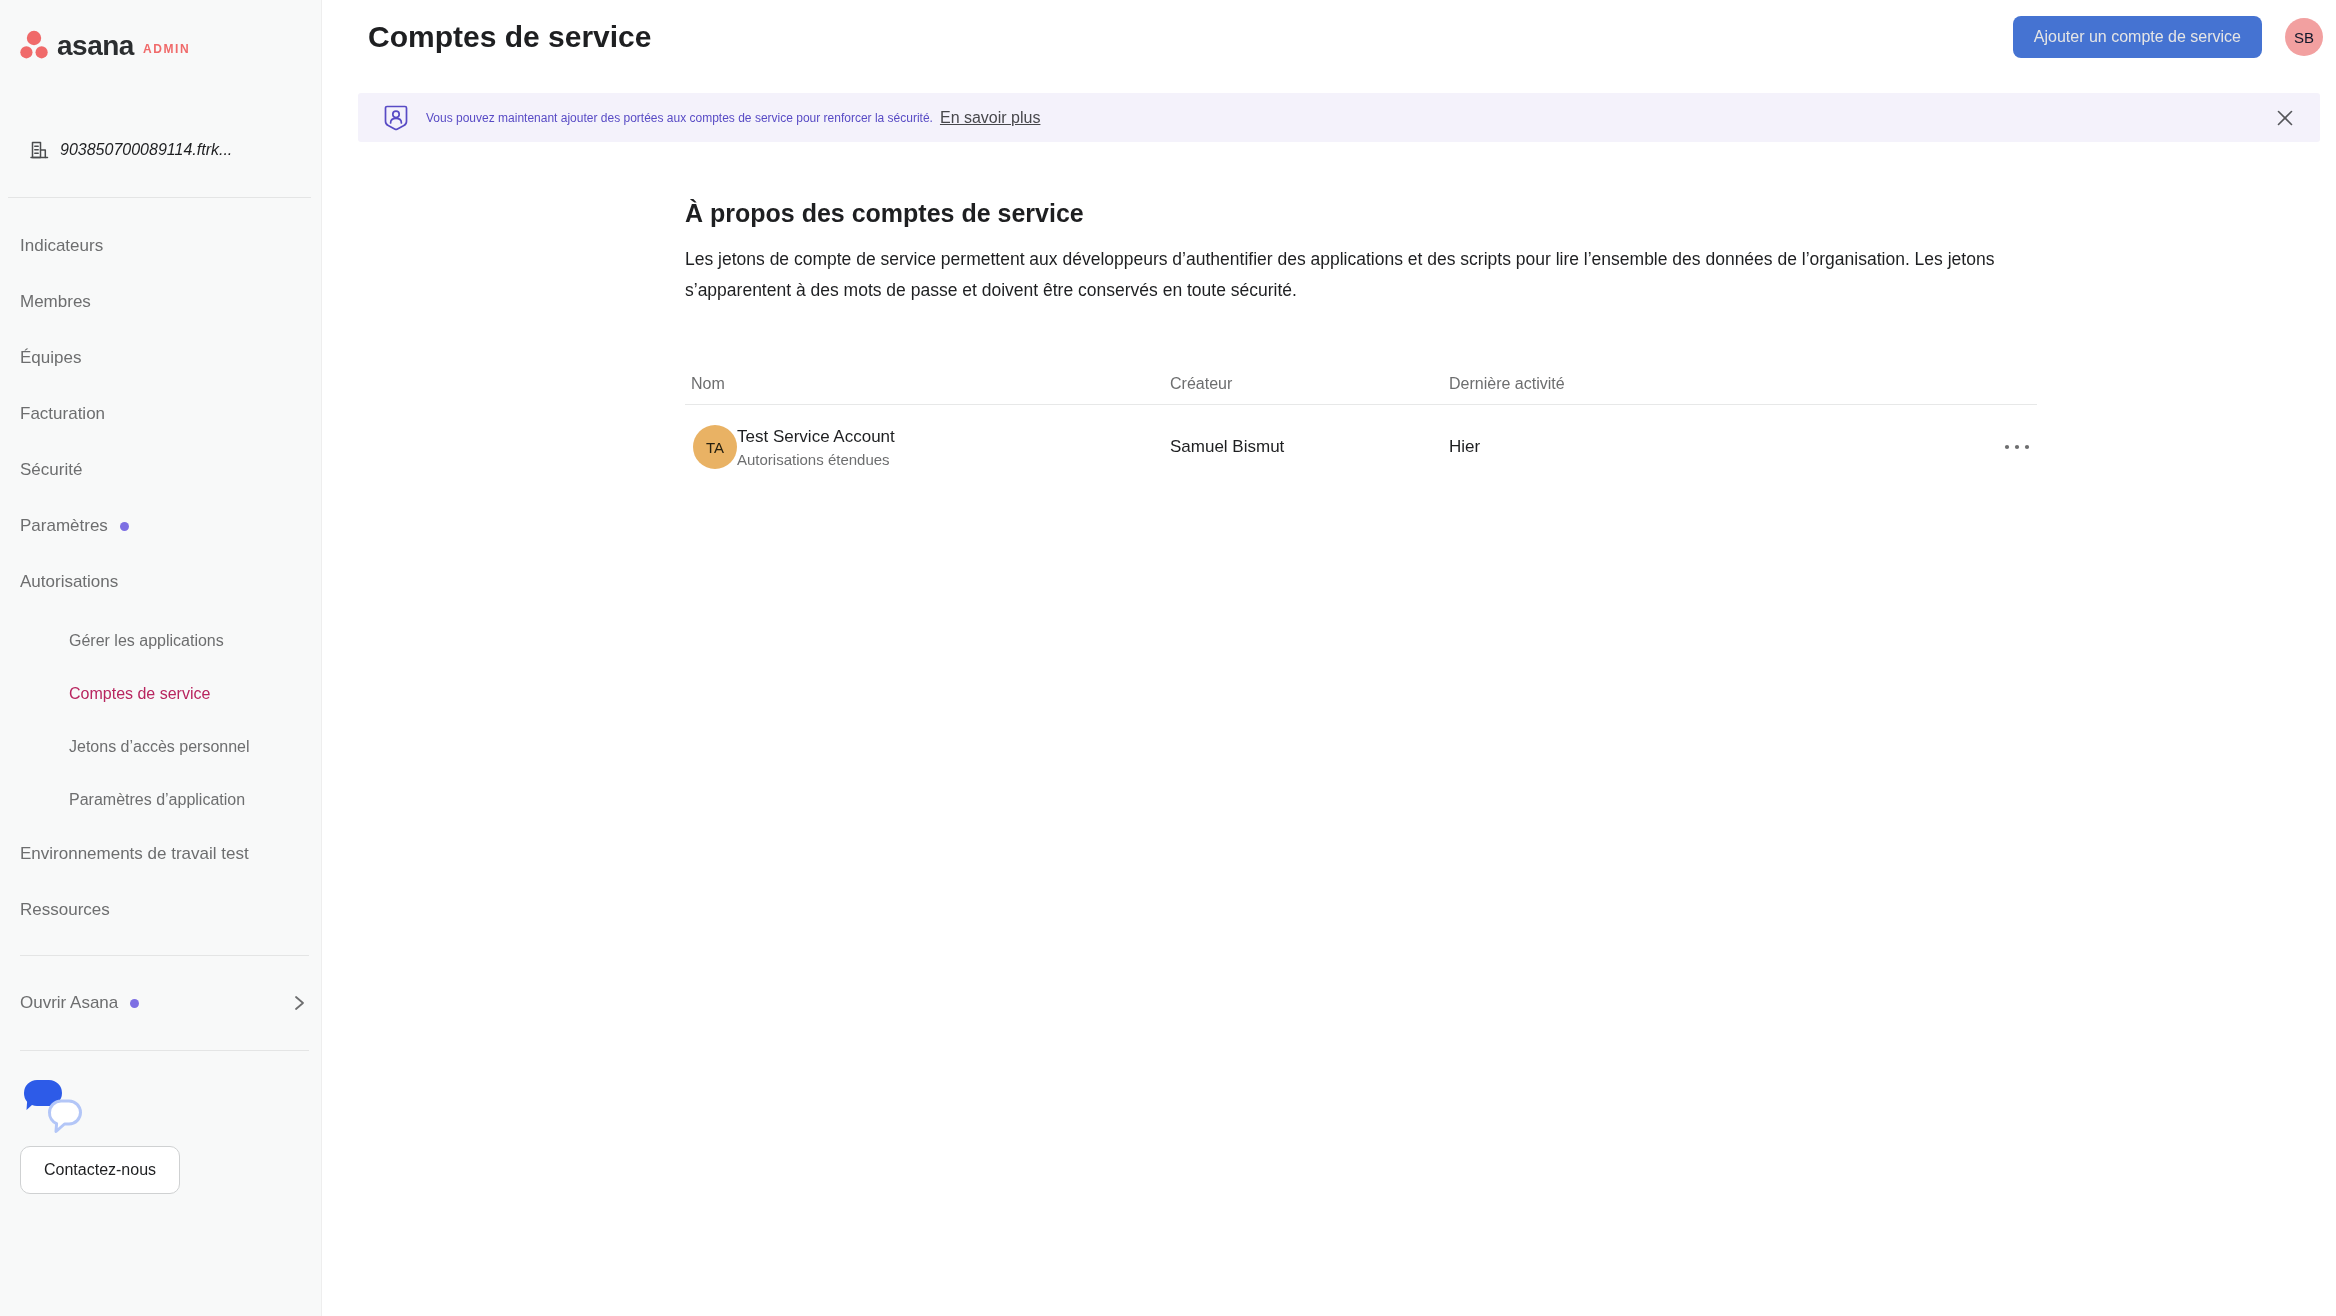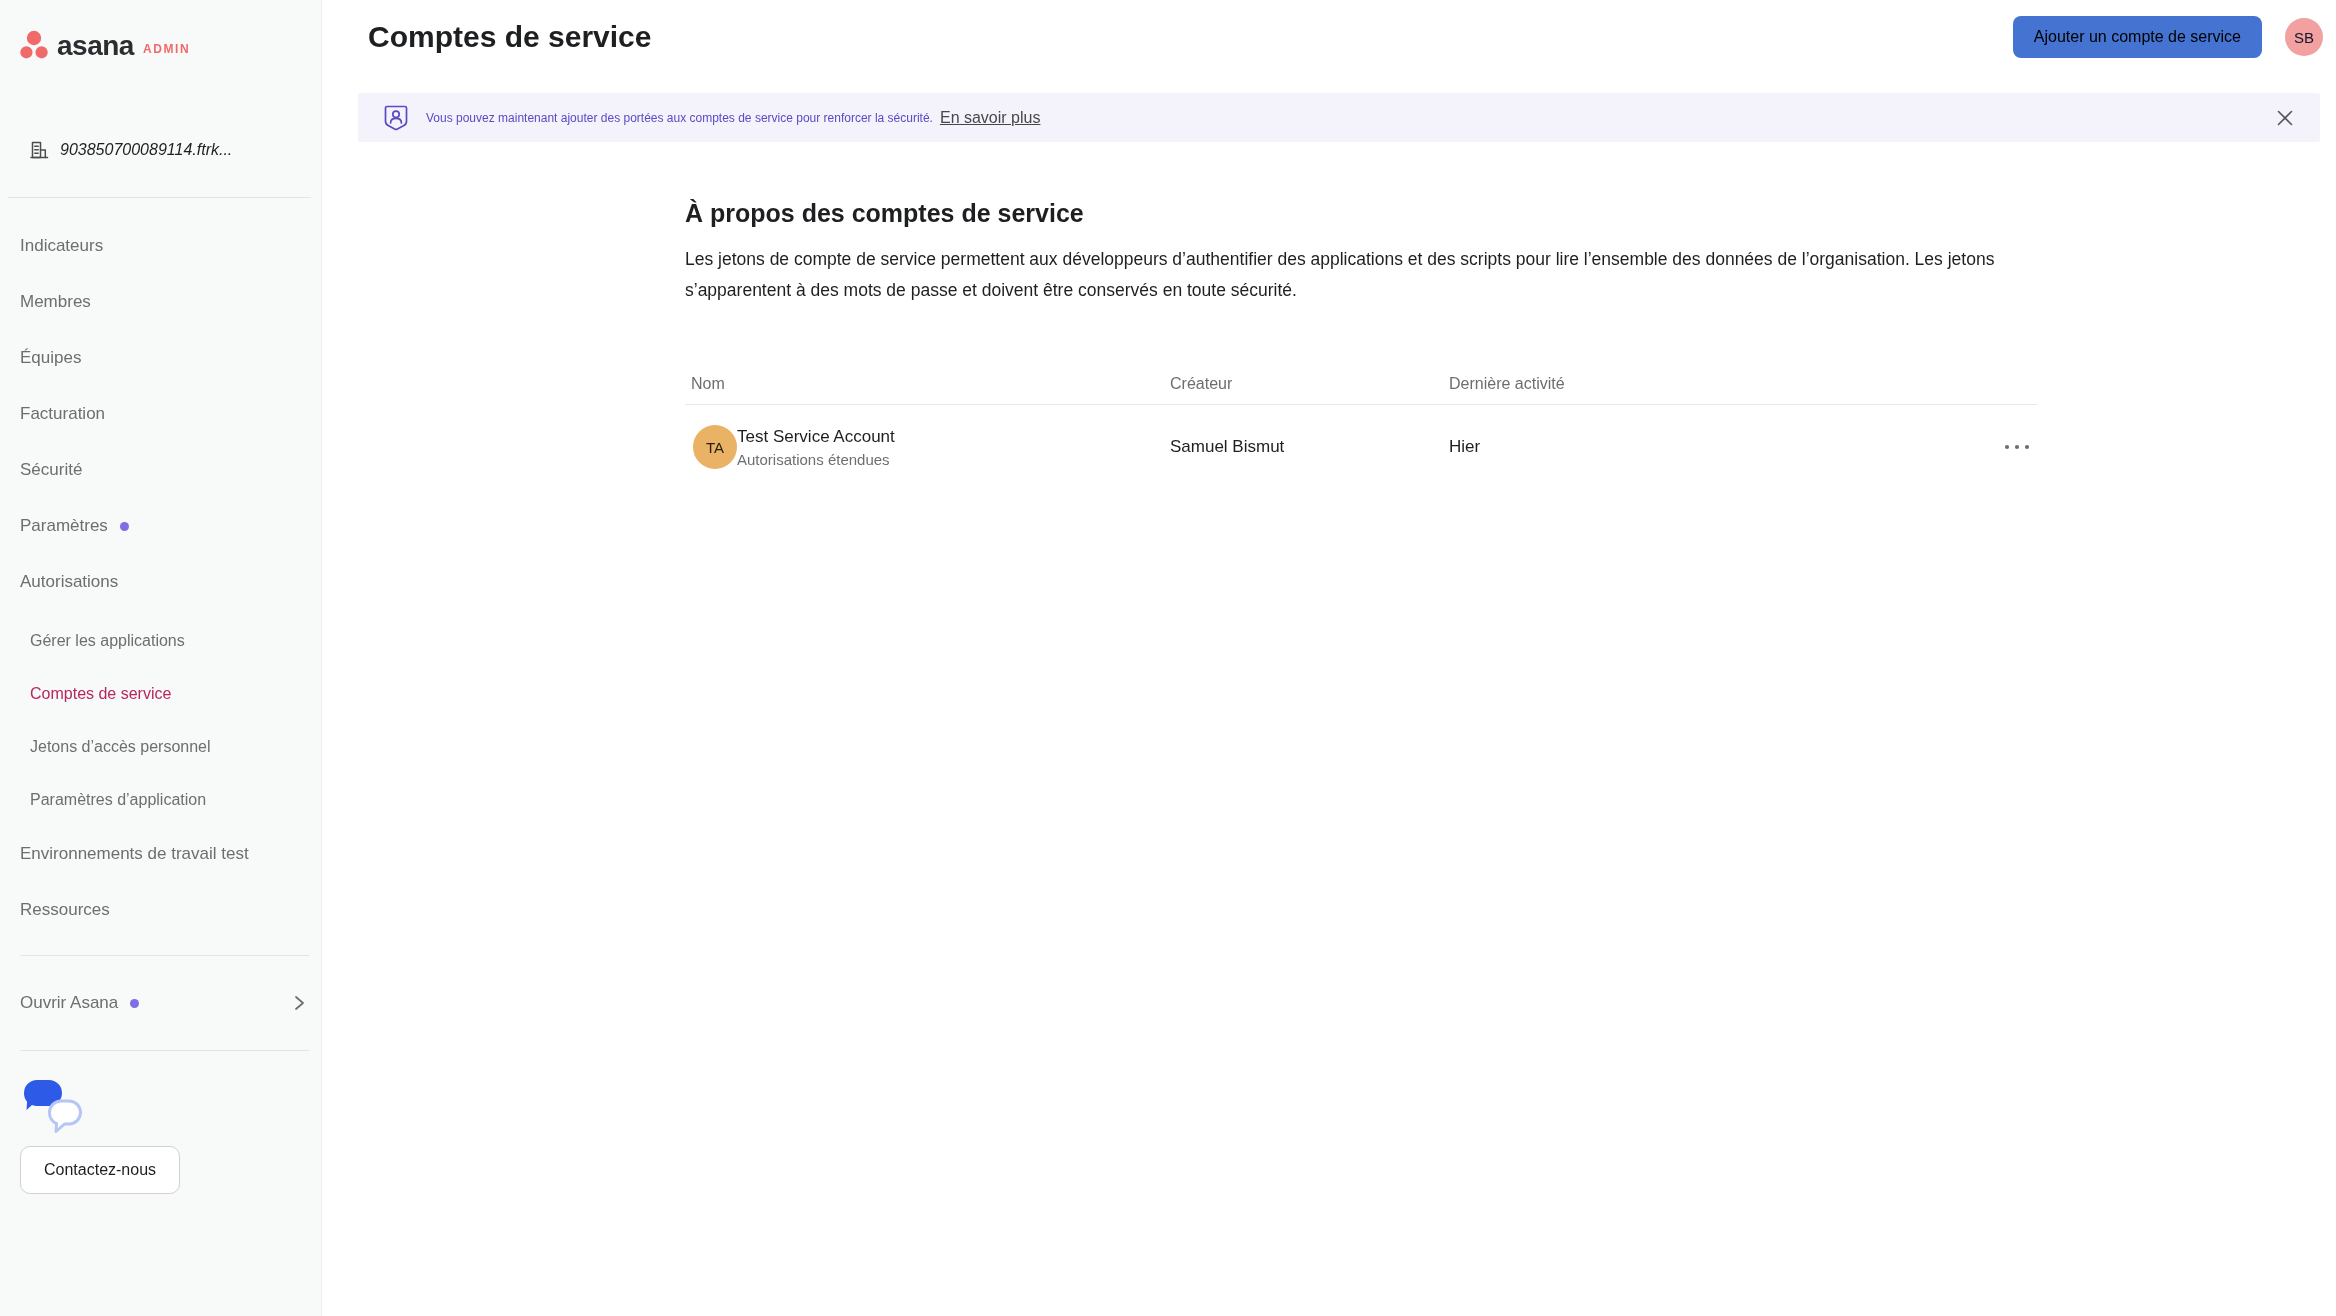--- a/index.html
+++ b/index.html
@@ -36,21 +36,21 @@
   .d1 { top:197px; left:8px; right:10px; }
   .d2 { top:955px; left:20px; right:12px; }
   .d3 { top:1050px; left:20px; right:12px; }
 
   .nav { position:absolute; top:218px; left:0; right:0; }
   .nav-item {
     height:56px; display:flex; align-items:center; padding-left:20px;
     font-size:17px; color:#6d6e6f; cursor:pointer;
   }
   .sub { padding-top:4px; }
-  .sub .nav-item { height:53px; padding-left:30px; font-size:16px; }
+  .sub .nav-item { height:53px; padding-left:69px; font-size:16px; }
   .nav-item.active { color:#b8255f; }
   .badge-dot {
     width:9px; height:9px; border-radius:50%; background:#7d6fe3;
     display:inline-block; margin-left:12px;
   }
   .open-asana {
     position:absolute; top:975px; left:0; right:0; height:56px;
     display:flex; align-items:center; padding:0 12px 0 20px;
     font-size:17px; color:#6d6e6f; cursor:pointer;
   }
@@ -62,21 +62,21 @@
     margin-top:12px; height:48px; padding:0 23px; background:#ffffff;
     border:1px solid #cfd1d2; border-radius:10px; font-size:16px; color:#1e1f21;
     font-family:"Liberation Sans", sans-serif; cursor:pointer;
   }
 
   
   .main { position:absolute; left:323px; top:0; right:0; bottom:0; background:#ffffff; }
   .page-title { position:absolute; left:45px; top:20px; font-size:30px; font-weight:700; color:#1e1f21; }
   .primary-btn {
     position:absolute; right:74px; top:16px; height:42px; padding:0 21px;
-    background:#4573d2; color:#000000; border:none; border-radius:8px;
+    background:#4573d2; color:#e5e5e5; border:none; border-radius:8px;
     font-size:16px; font-family:"Liberation Sans", sans-serif; cursor:pointer;
   }
   .avatar-sb {
     position:absolute; right:13px; top:18px; width:38px; height:38px; border-radius:50%;
     background:#f2a0a0; color:#0f172a; font-size:15px; font-weight:400;
     display:flex; align-items:center; justify-content:center; cursor:pointer;
   }
 
   .banner {
     position:absolute; left:35px; right:16px; top:93px; height:49px;

